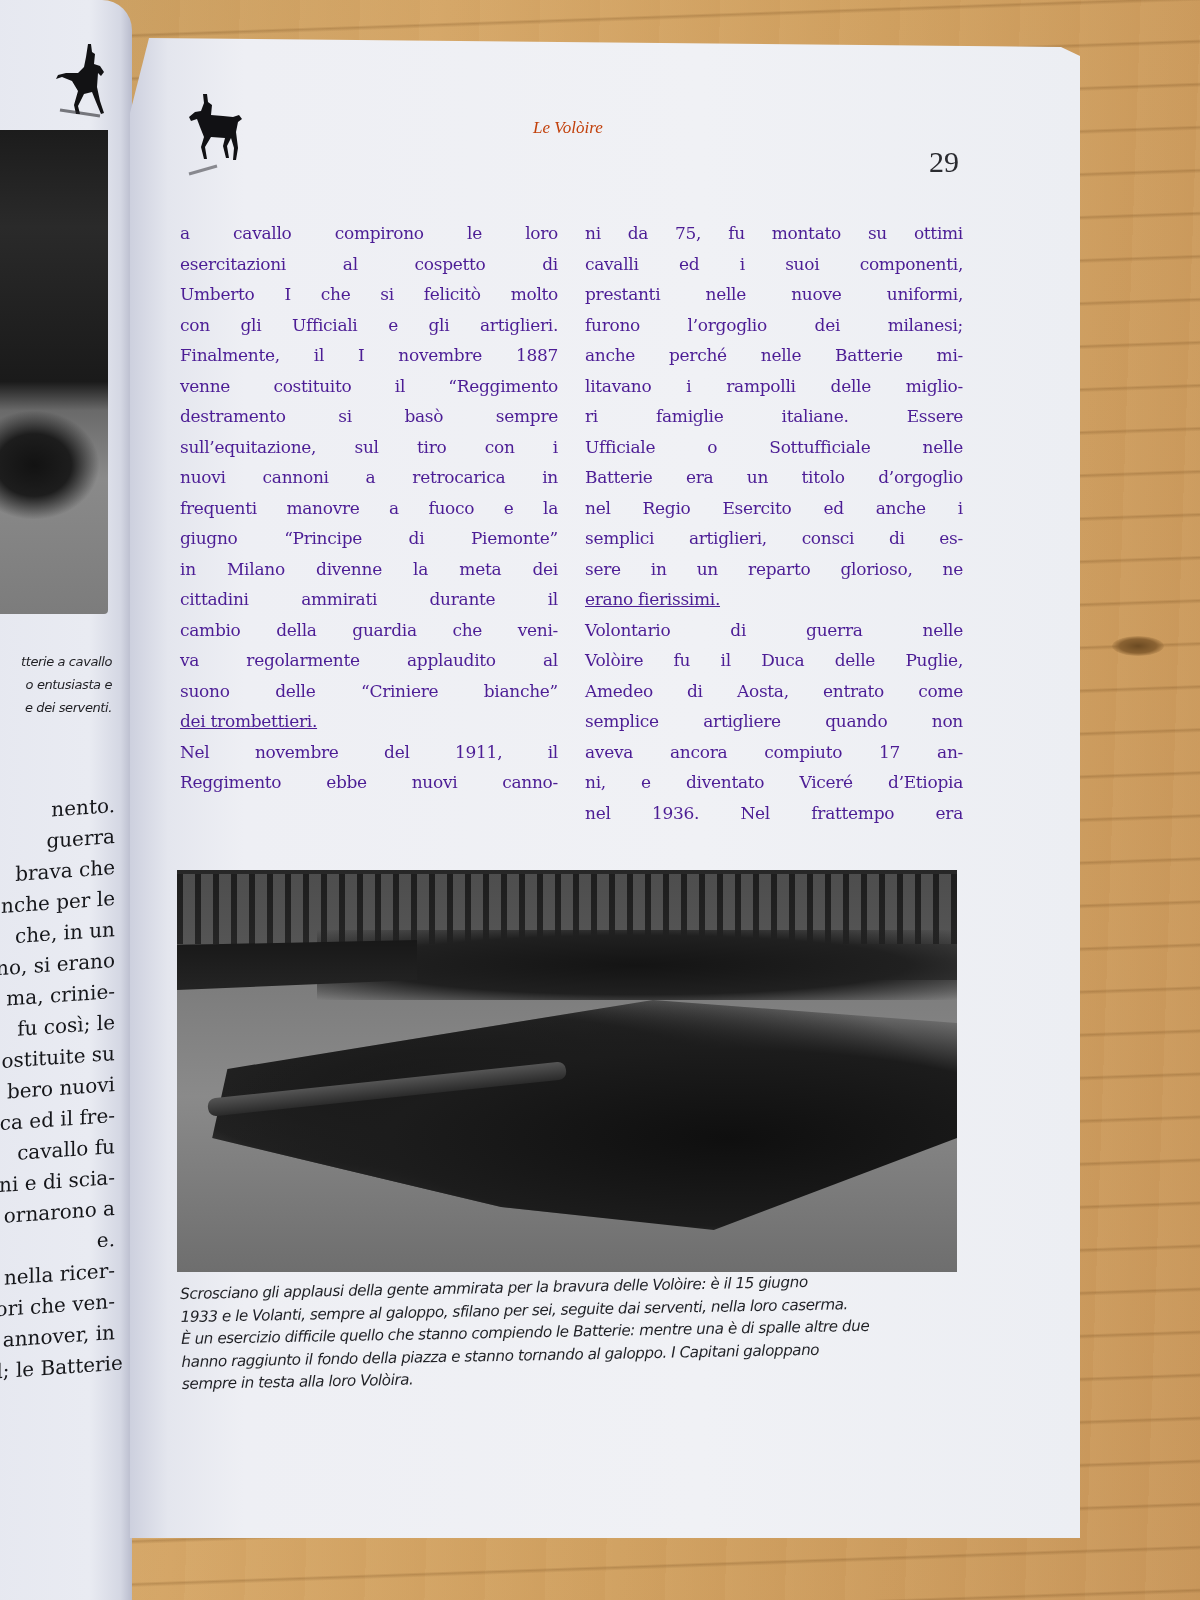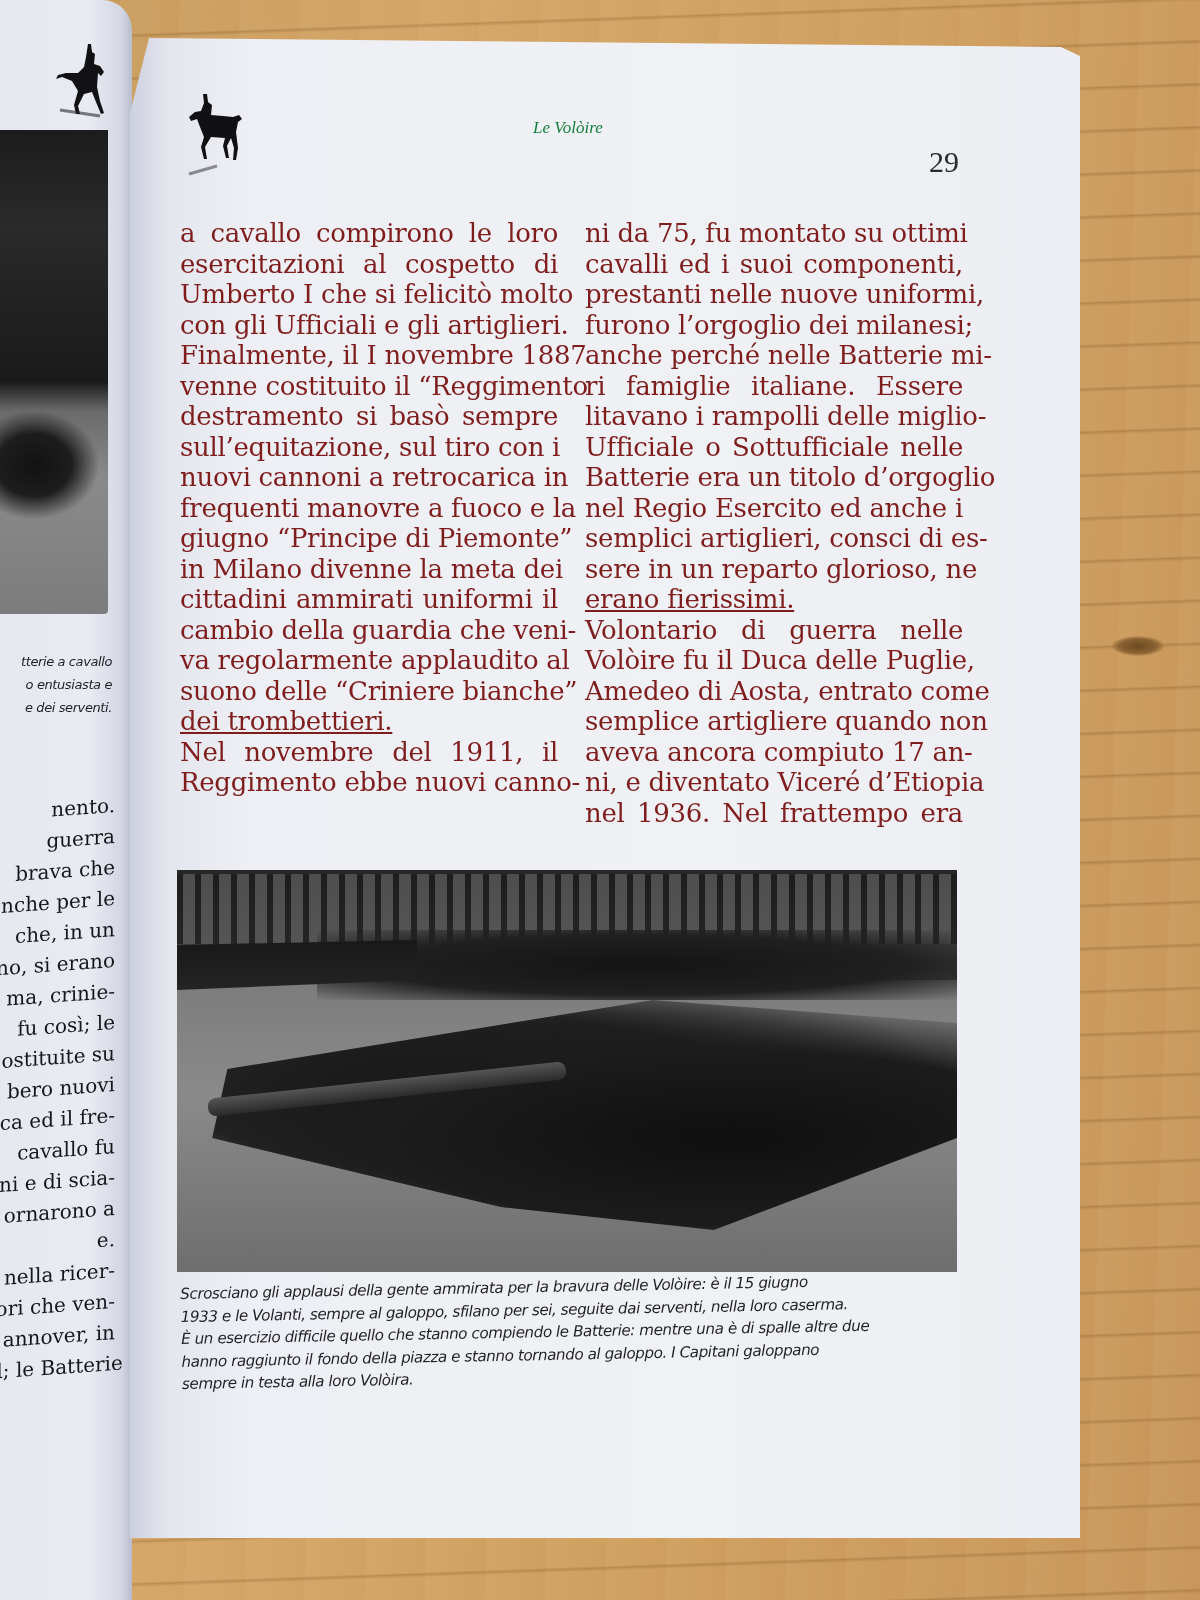--- a/index.html
+++ b/index.html
@@ -60,31 +60,31 @@
   }
   .page-edge {
     position: absolute; left: 1064px; top: 90px; width: 14px; height: 1340px;
     background: linear-gradient(90deg, #c9ccd9, #dde0ea);
   }
   .right-horse { position: absolute; left: 183px; top: 92px; width: 64px; height: 84px; }
 
   .running-head {
     position: absolute; left: 533px; top: 118px;
     font-family: "Liberation Serif", serif; font-style: italic;
-    font-size: 17px; color: #15803d;
+    font-size: 17px; color: #c2410c;
   }
   .page-number {
     position: absolute; left: 929px; top: 145px;
     font-family: "Liberation Serif", serif; font-size: 30px; color: #2a2b30;
   }
 
   .col {
     position: absolute; top: 218px; width: 378px;
     font-family: "DejaVu Serif", serif;
-    font-size: 26px; line-height: 30.5px; color: #7f1d1d;
+    font-size: 17px; line-height: 30.5px; color: #4c1d95;
   }
   .col-left { left: 180px; }
   .col-right { left: 585px; }
   .col .line {
     display: block; white-space: nowrap; text-align: justify; text-align-last: justify;
     letter-spacing: -0.3px;
   }
   .col .line.last { text-align-last: left; text-decoration: underline; }
 
   .photo {
@@ -193,37 +193,37 @@
   <span class="line">Umberto I che si felicitò molto</span>
   <span class="line">con gli Ufficiali e gli artiglieri.</span>
   <span class="line">Finalmente, il I novembre 1887</span>
   <span class="line">venne costituito il “Reggimento</span>
   <span class="line">destramento si basò sempre</span>
   <span class="line">sull’equitazione, sul tiro con i</span>
   <span class="line">nuovi cannoni a retrocarica in</span>
   <span class="line">frequenti manovre a fuoco e la</span>
   <span class="line">giugno “Principe di Piemonte”</span>
   <span class="line">in Milano divenne la meta dei</span>
-  <span class="line">cittadini ammirati uniformi il</span>
+  <span class="line">cittadini ammirati durante il</span>
   <span class="line">cambio della guardia che veni-</span>
   <span class="line">va regolarmente applaudito al</span>
   <span class="line">suono delle “Criniere bianche”</span>
   <span class="line last">dei trombettieri.</span>
   <span class="line">Nel novembre del 1911, il</span>
   <span class="line">Reggimento ebbe nuovi canno-</span>
 </div>
 
 <div class="col col-right">
   <span class="line">ni da 75, fu montato su ottimi</span>
   <span class="line">cavalli ed i suoi componenti,</span>
   <span class="line">prestanti nelle nuove uniformi,</span>
   <span class="line">furono l’orgoglio dei milanesi;</span>
   <span class="line">anche perché nelle Batterie mi-</span>
+  <span class="line">litavano i rampolli delle miglio-</span>
   <span class="line">ri famiglie italiane. Essere</span>
-  <span class="line">litavano i rampolli delle miglio-</span>
   <span class="line">Ufficiale o Sottufficiale nelle</span>
   <span class="line">Batterie era un titolo d’orgoglio</span>
   <span class="line">nel Regio Esercito ed anche i</span>
   <span class="line">semplici artiglieri, consci di es-</span>
   <span class="line">sere in un reparto glorioso, ne</span>
   <span class="line last">erano fierissimi.</span>
   <span class="line">Volontario di guerra nelle</span>
   <span class="line">Volòire fu il Duca delle Puglie,</span>
   <span class="line">Amedeo di Aosta, entrato come</span>
   <span class="line">semplice artigliere quando non</span>

